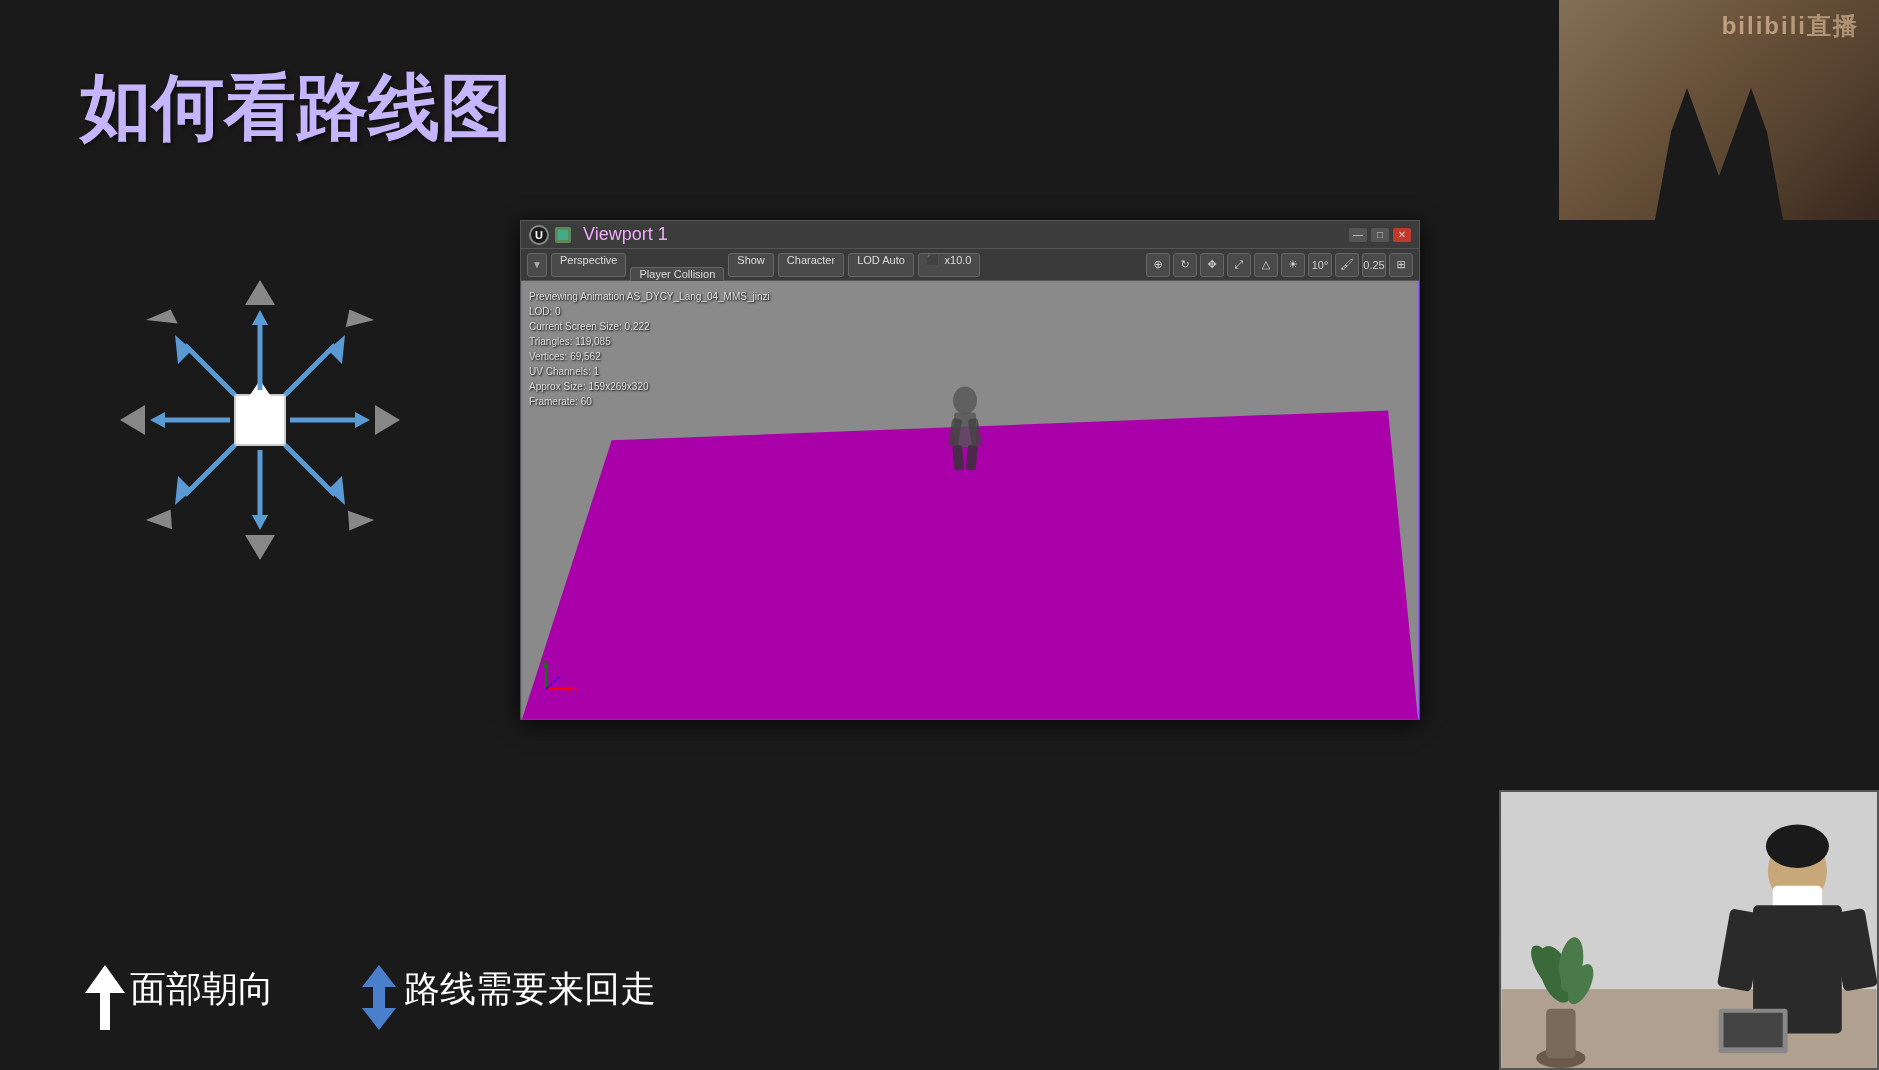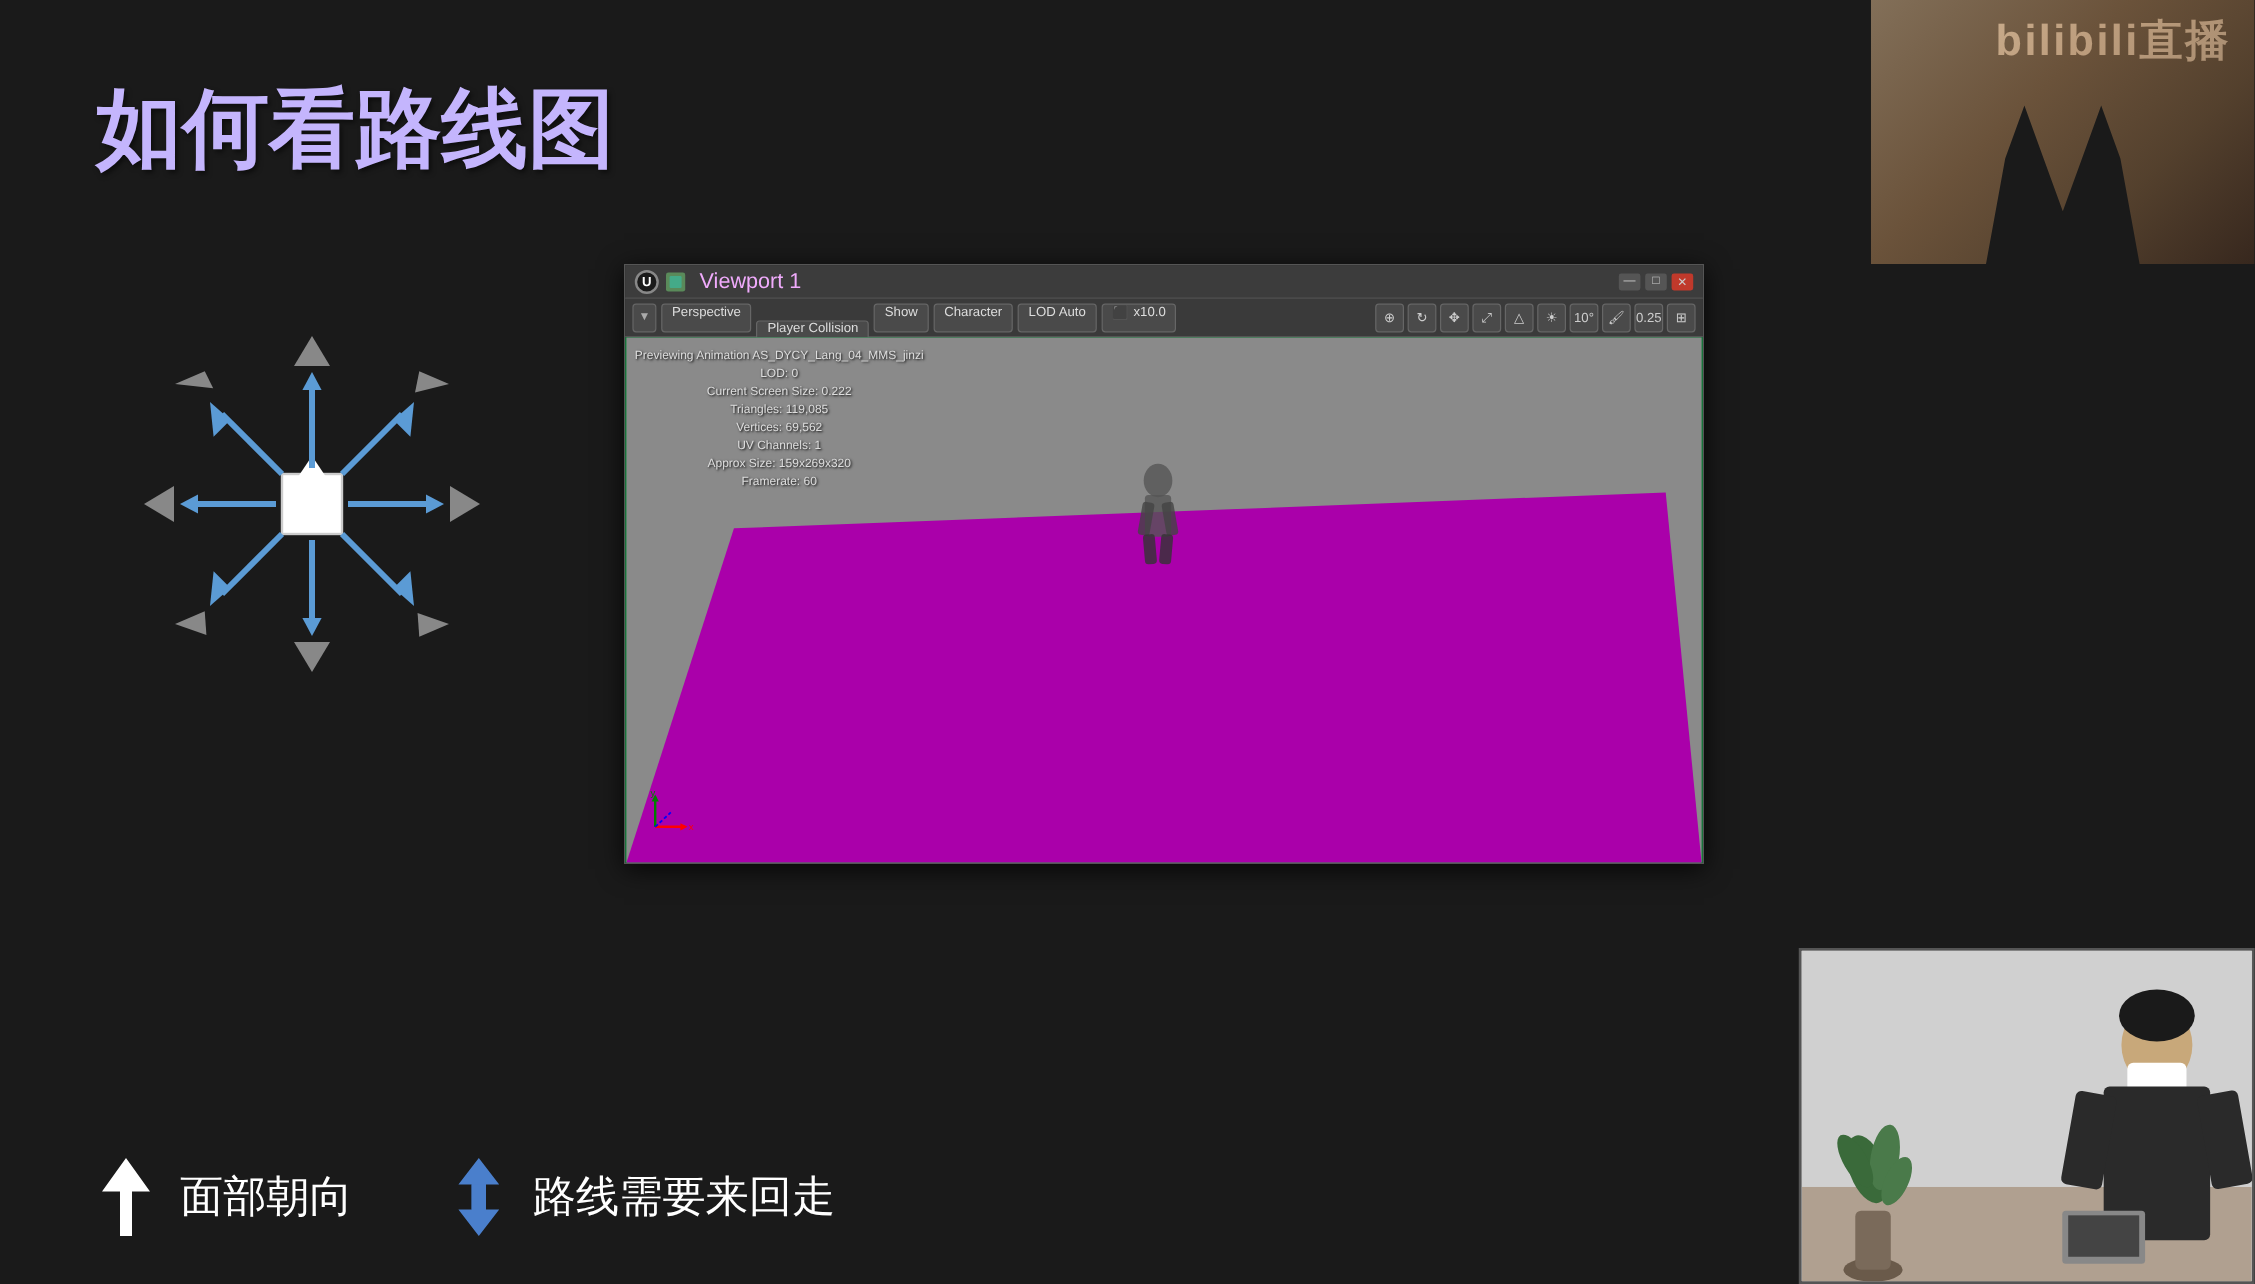--- a/index.html
+++ b/index.html
@@ -11,21 +11,21 @@
       font-family: 'Microsoft YaHei', Arial, sans-serif;
       position: relative;
     }
 
     
     .bilibili-logo {
       position: absolute;
       top: 10px;
       right: 20px;
       color: #e8d5c0;
-      font-size: 36px;
+      font-size: 24px;
       font-weight: bold;
       letter-spacing: 2px;
     }
 
     
     .top-right-deco {
       position: absolute;
       top: 0;
       right: 0;
       width: 320px;
@@ -188,23 +188,22 @@
       cursor: pointer;
       color: #ccc;
       font-size: 11px;
     }
 
     
     .viewport-content {
       position: relative;
       width: 100%;
       height: calc(100% - 60px);
-      background: #15803d;
+      background: #8b5cf6;
       overflow: hidden;
-      text-align: center;
     }
 
     
     .viewport-info {
       position: absolute;
       top: 8px;
       left: 8px;
       color: #ddd;
       font-size: 10px;
       line-height: 1.5;
@@ -226,22 +225,21 @@
       bottom: 40px;
       left: 80px;
       width: 1000px;
       display: flex;
       align-items: center;
       gap: 80px;
     }
 
     .bottom-item {
       display: flex;
-      align-items: center;
-      gap: 20px;
+      align-items: flex-start;
     }
 
     .bottom-text {
       color: #ffffff;
       font-size: 36px;
       font-weight: normal;
     }
 
     
     .webcam-overlay {

